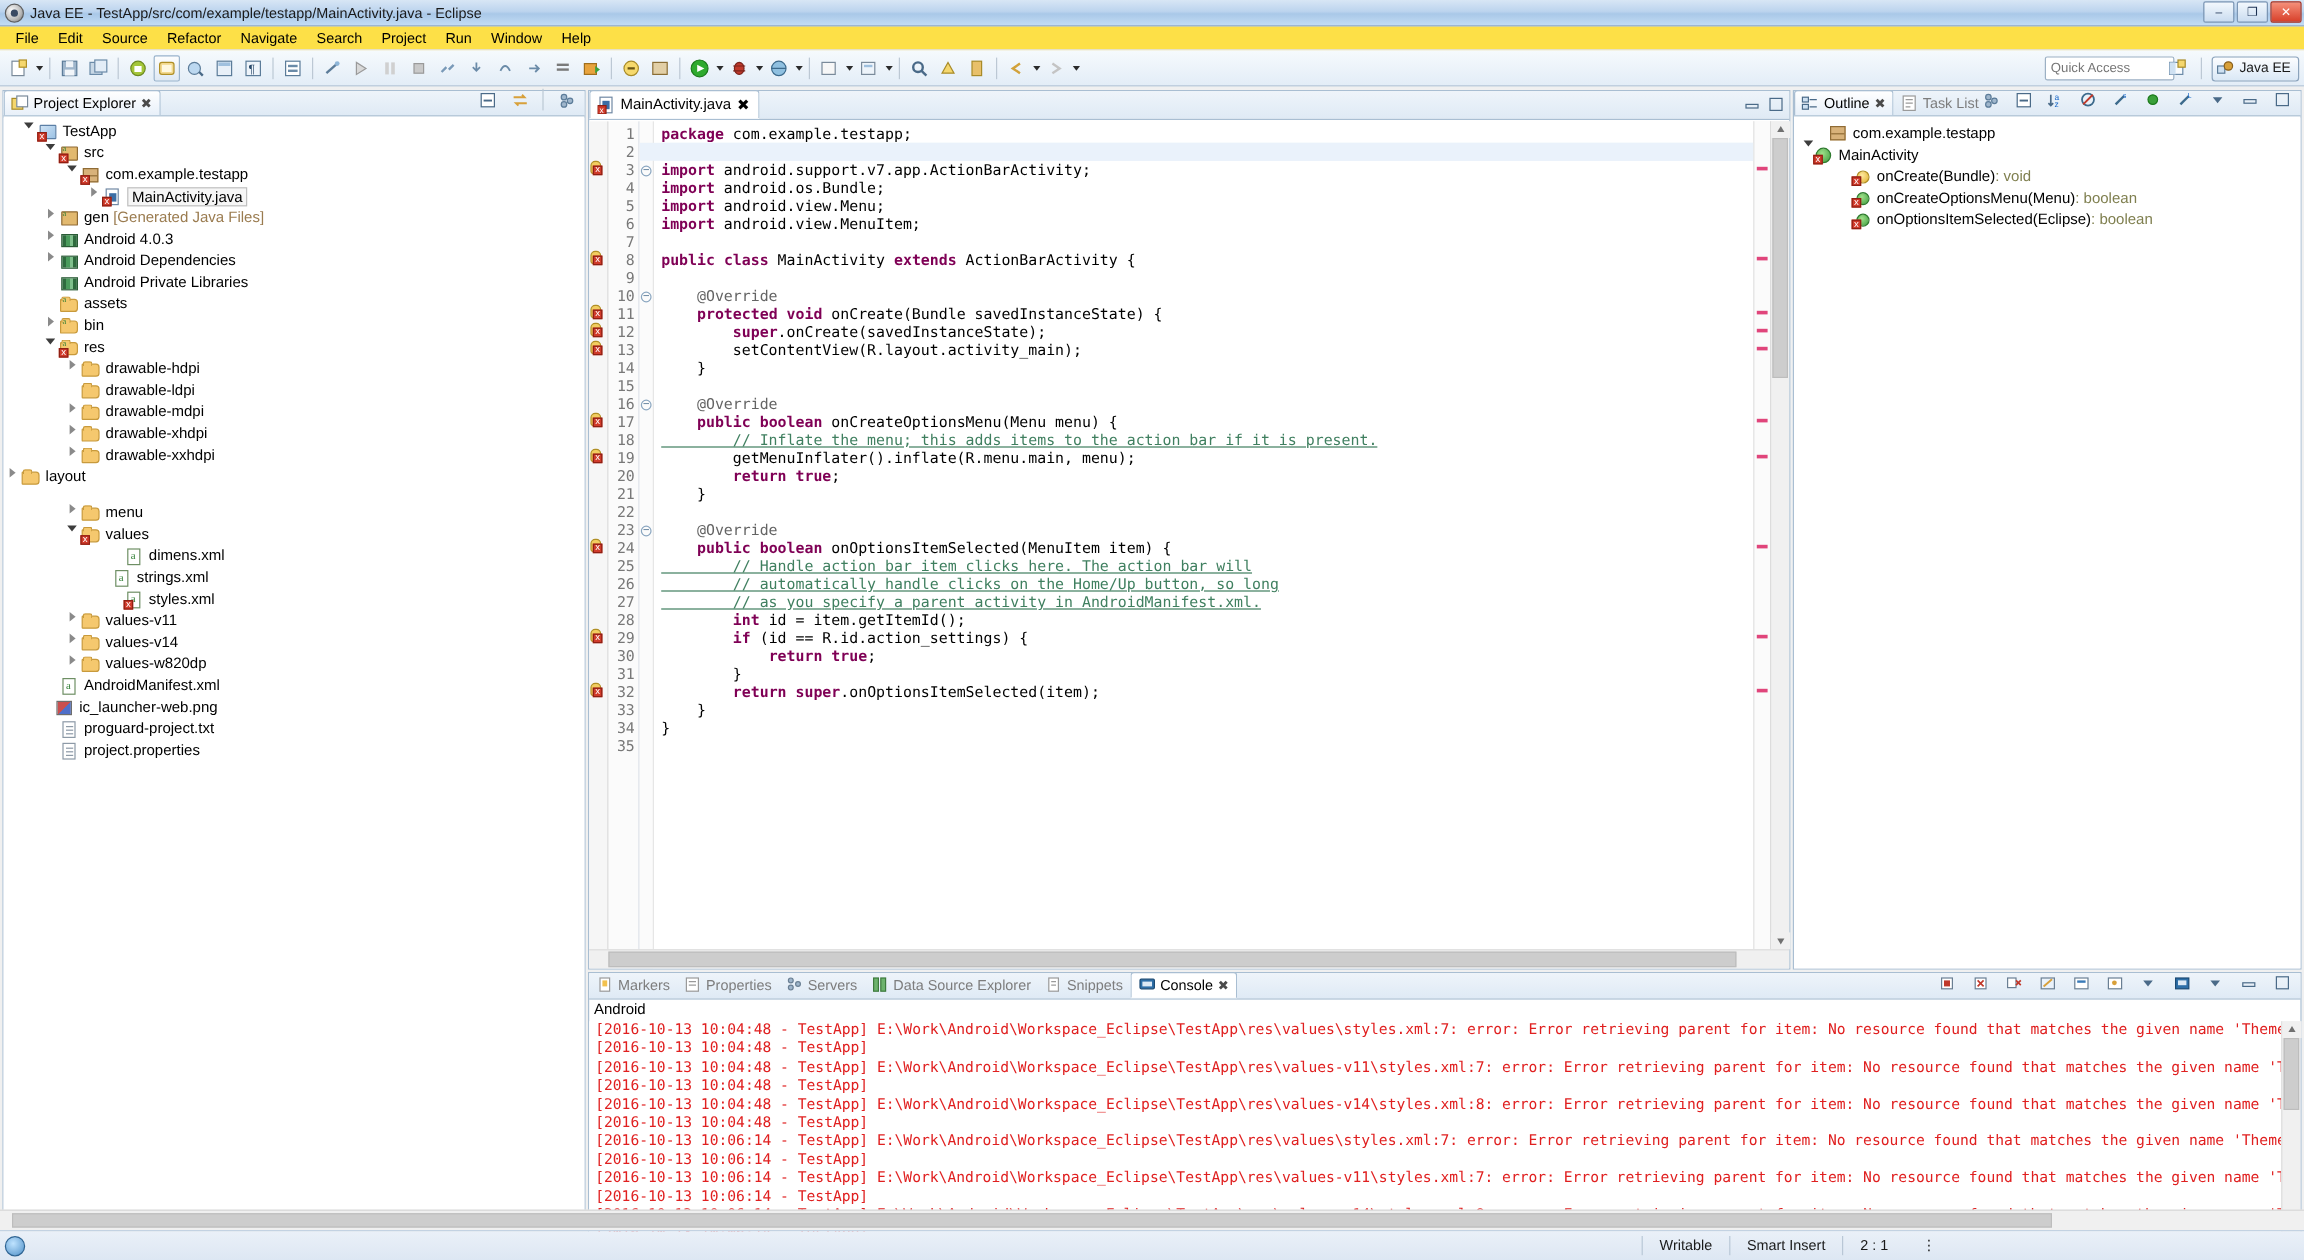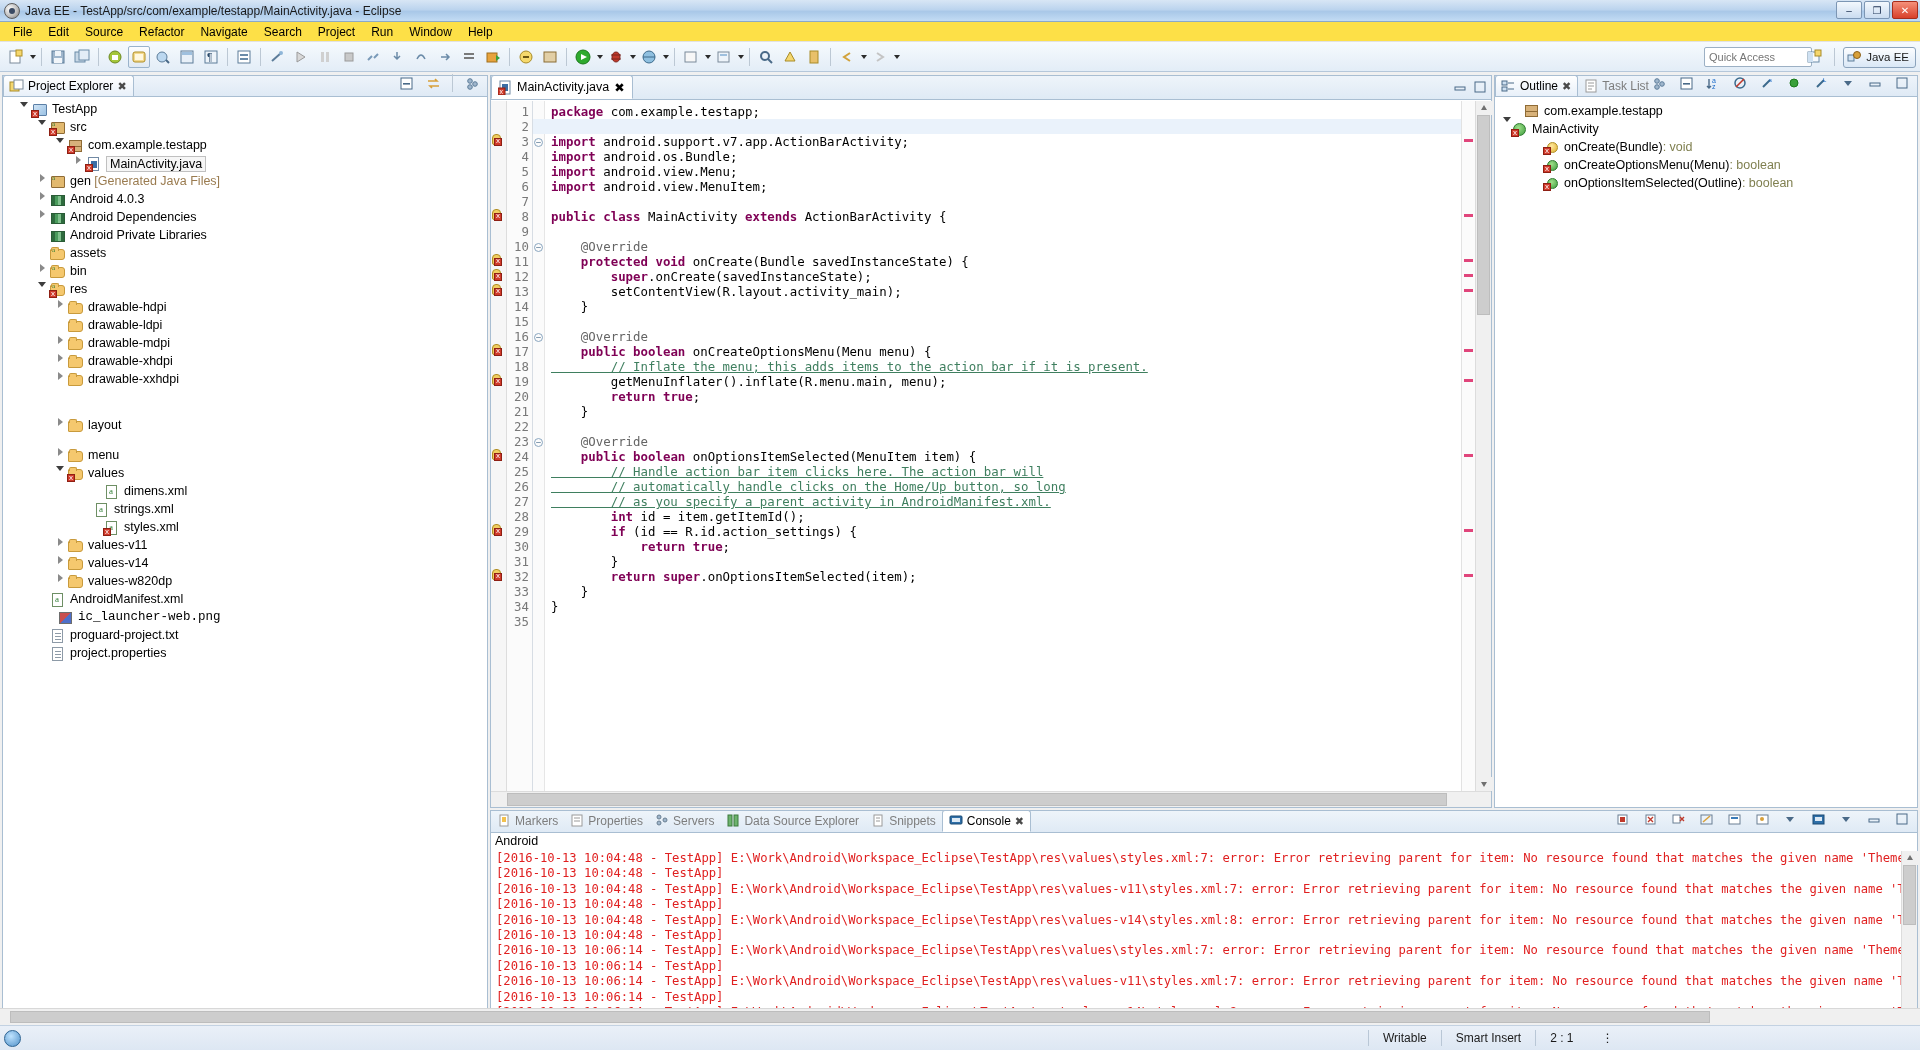--- a/index.html
+++ b/index.html
@@ -735,21 +735,21 @@
         </div>
         <div class="trow" style="padding-left: 50px;">
           <span class="tw">
             <span class="arrow-c"></span>
           </span>
           <span class="ticon">
             <span class="ic-folder"></span>
           </span>
           <span class="tlabel">drawable-xxhdpi</span>
         </div>
-        <div class="trow" style="padding-left: 50px; margin-top: 28px;">
+        <div class="trow" style="">
           <span class="tw">
             <span class="arrow-c"></span>
           </span>
           <span class="ticon">
             <span class="ic-folder"></span>
           </span>
           <span class="tlabel">layout</span>
         </div>
         <div class="trow" style="padding-left: 50px; margin-top: 12px;">
           <span class="tw">
@@ -819,21 +819,21 @@
           </span>
           <span class="tlabel">values-w820dp</span>
         </div>
         <div class="trow" style="padding-left: 32px;">
           <span class="tw"></span>
           <span class="ticon">
             <span class="ic-file-x"></span>
           </span>
           <span class="tlabel">AndroidManifest.xml</span>
         </div>
-        <div class="trow" style="padding-left: 40px; font-family: Liberation Mono, monospace;">
+        <div class="trow" style="padding-left: 28px;">
           <span class="tw"></span>
           <span class="ticon">
             <span class="ic-png"></span>
           </span>
           <span class="tlabel">ic_launcher-web.png</span>
         </div>
         <div class="trow" style="padding-left: 32px;">
           <span class="tw"></span>
           <span class="ticon">
             <span class="ic-txt"></span>
@@ -1133,21 +1133,21 @@
           </span>
           <span>onCreateOptionsMenu(Menu)</span>
           <span class="oret"> : boolean</span>
         </div>
         <div class="orow" style="padding-left: 48px;">
           <span class="tw"></span>
           <span class="ticon">
             <span class="ic-meth-g"></span>
             <span class="ic-badge-err"></span>
           </span>
-          <span>onOptionsItemSelected(Outline)</span>
+          <span>onOptionsItemSelected(Eclipse)</span>
           <span class="oret"> : boolean</span>
         </div>
       </div>
   </div>
 
   <div id="console">
     <div class="ctabrow">
         <div class="ctab">
           <span><svg width="14" height="14">
               <rect x="3" y="2" width="8" height="11" fill="#fff" stroke="#9a9a9a"></rect>

